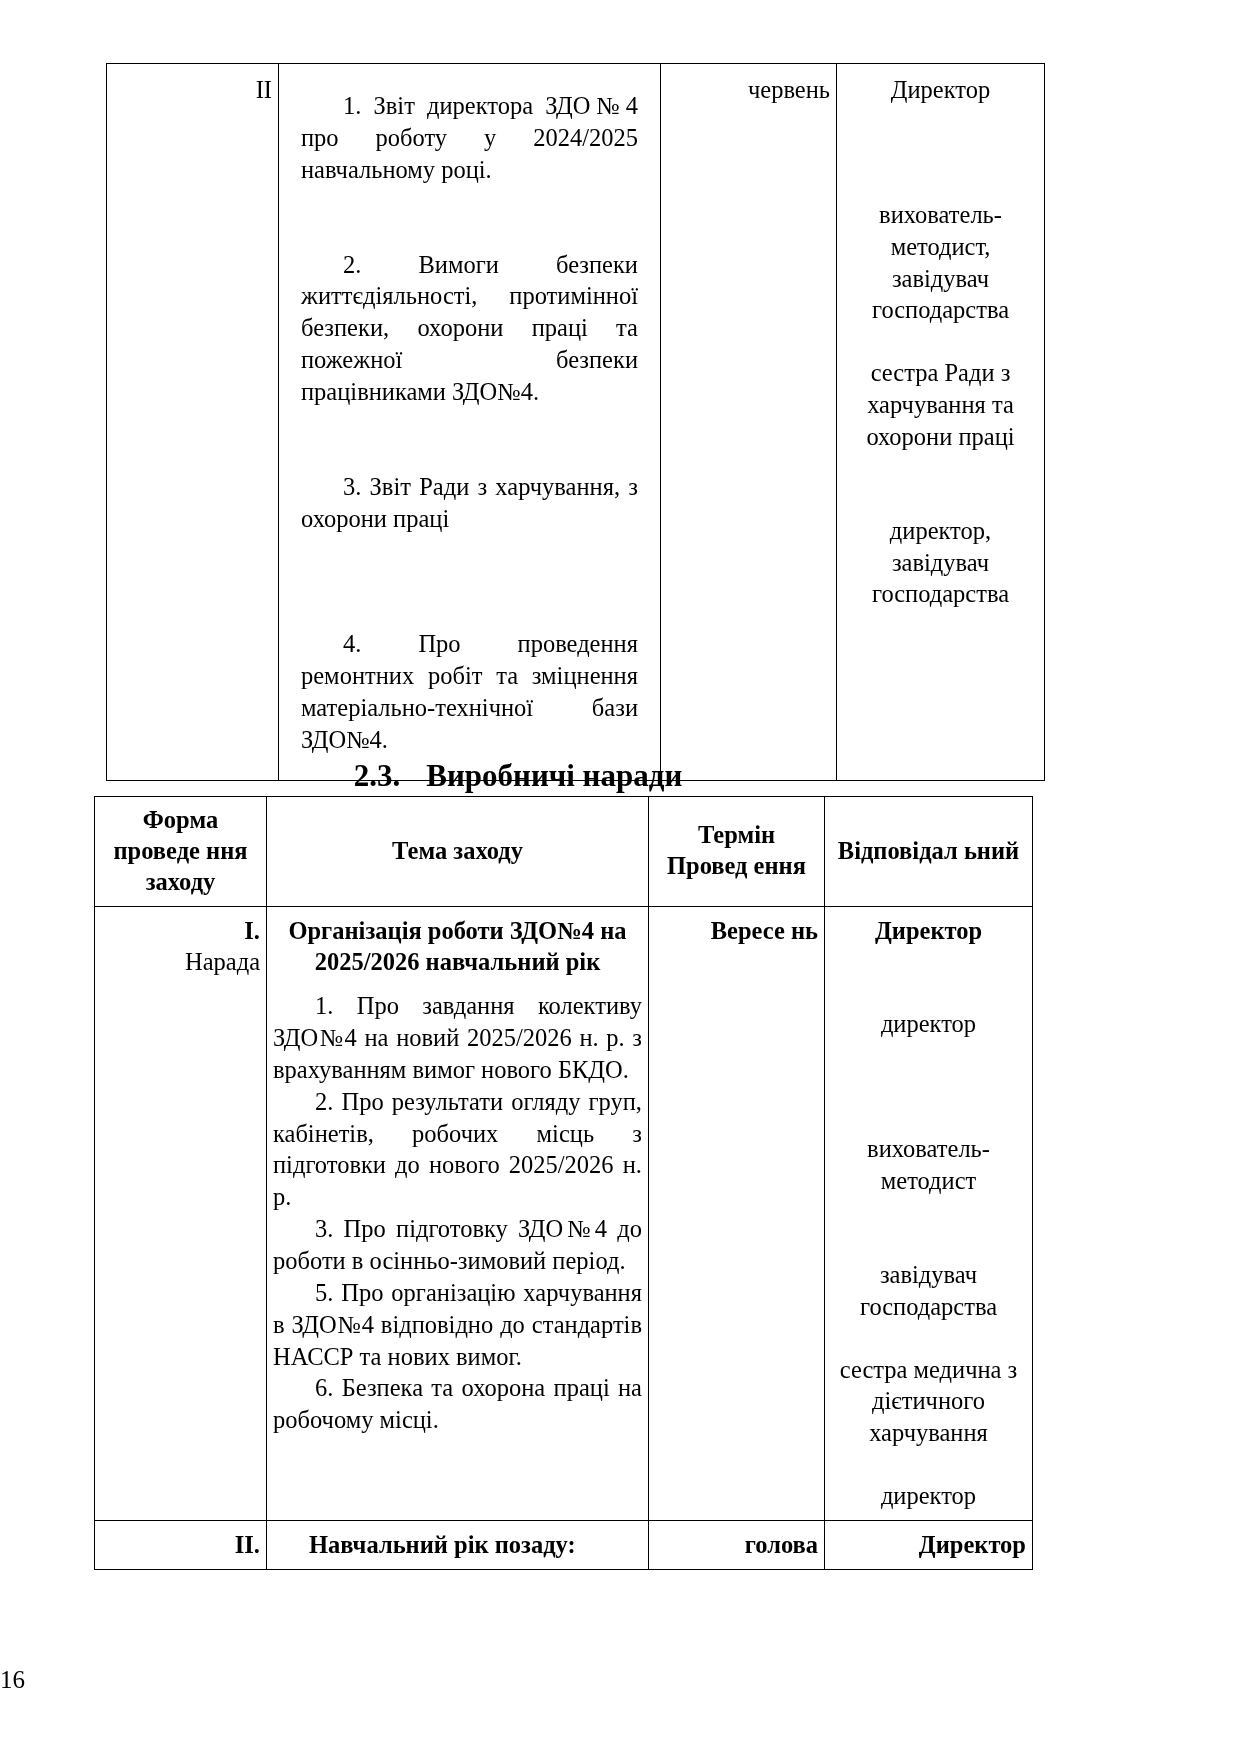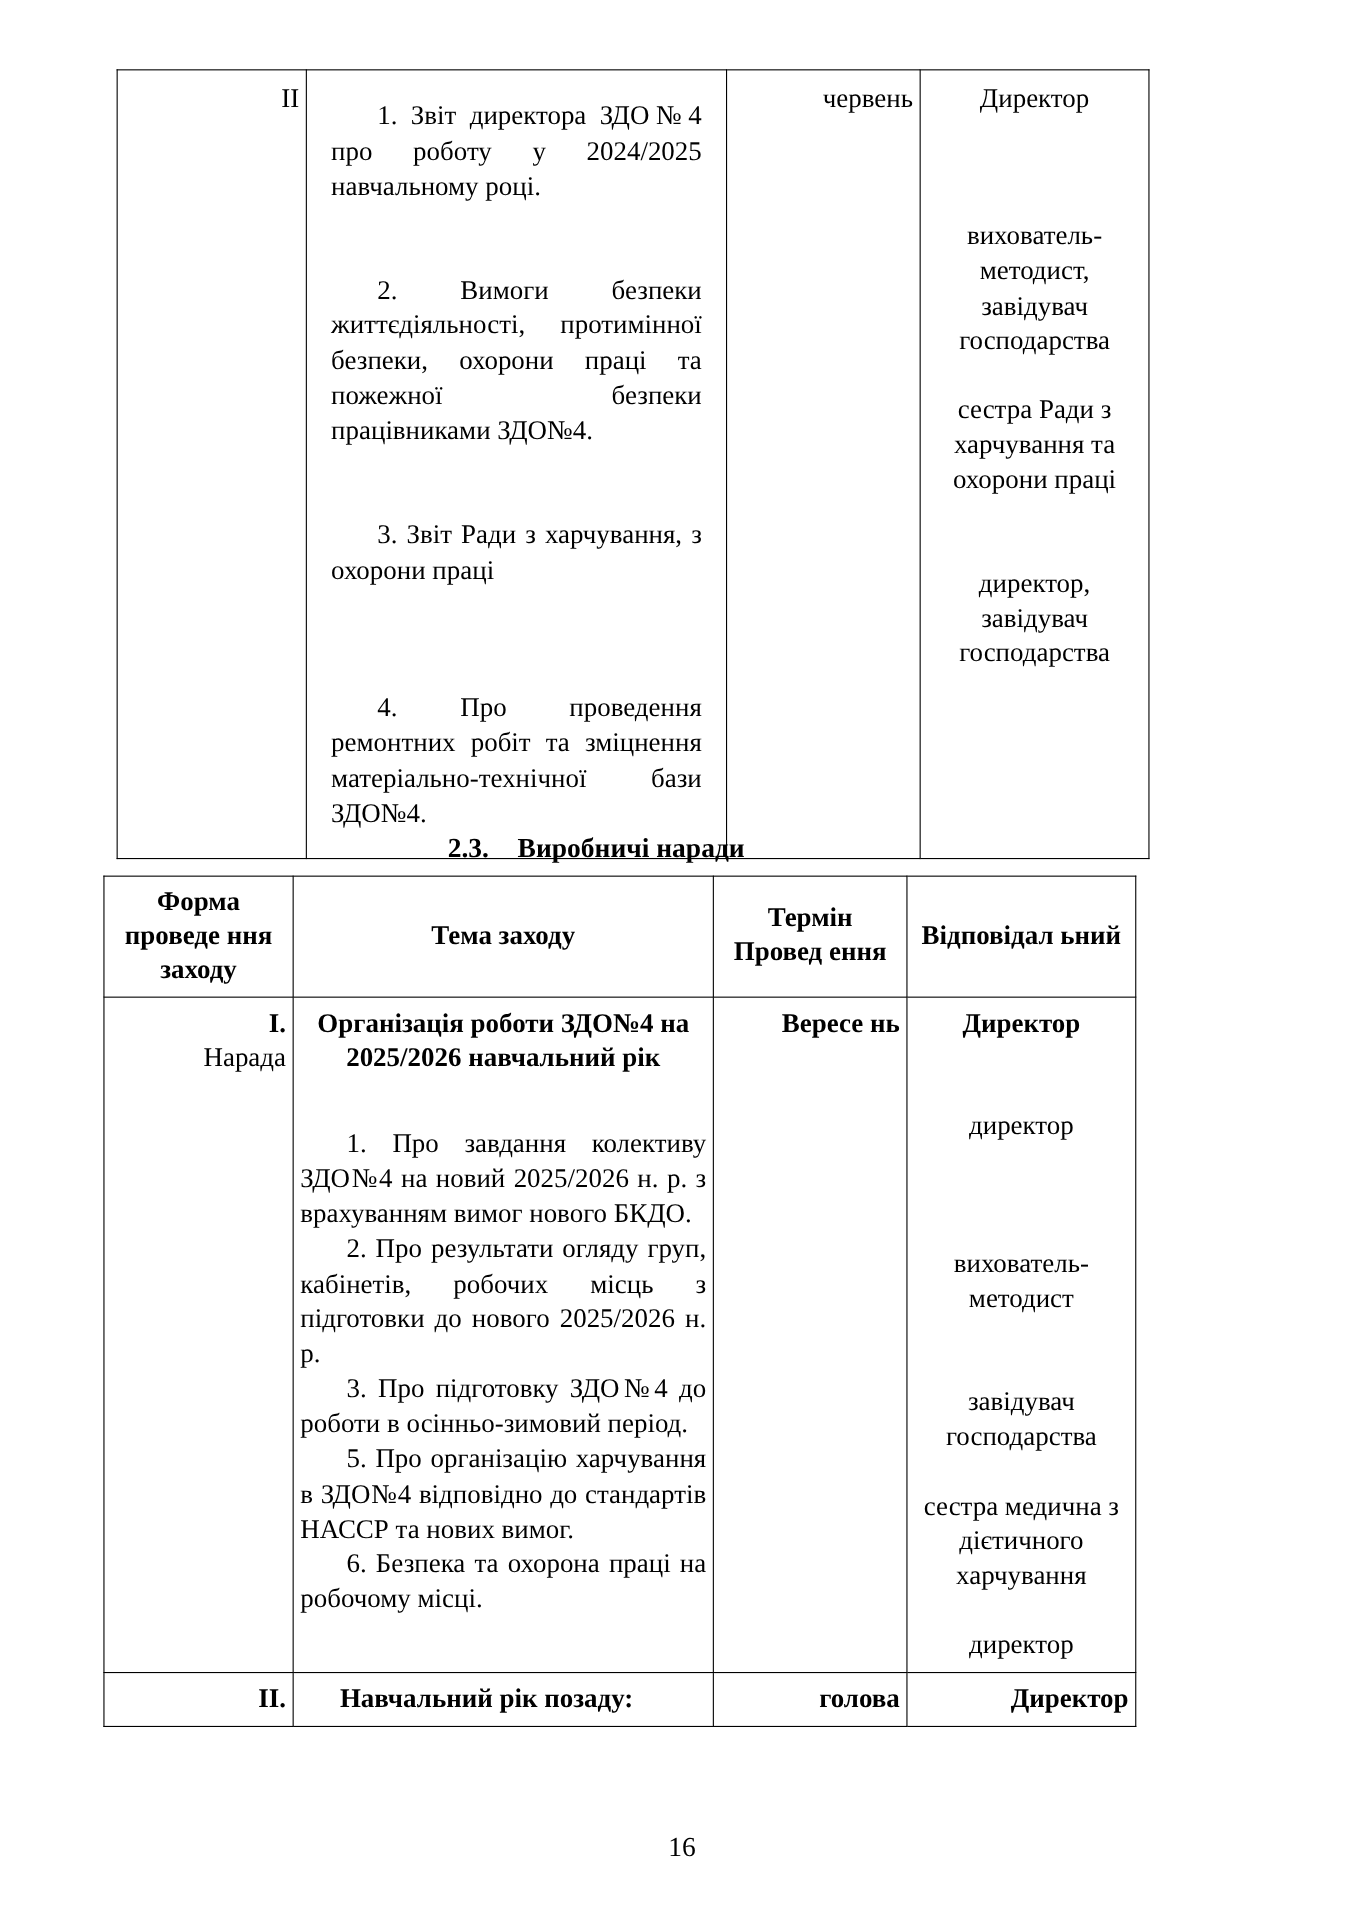--- a/index.html
+++ b/index.html
@@ -74,22 +74,21 @@
   .resp-block p { margin: 0; }
 
   
   #section-heading {
     position: absolute;
     left: 0;
     top: 758px;
     width: 1036px;
     text-align: center;
     font-weight: bold;
-    font-size: 25px;
-    margin-left: 24px;
+    font-size: 31px;
   }
   #section-heading .num { margin-right: 26px; }
 
   
   #table-two {
     position: absolute;
     left: 94px;
     top: 796px;
     width: 938px;
   }
@@ -103,40 +102,40 @@
     line-height: 1.26;
   }
 
   .row2-topic {
     text-align: center;
     font-weight: bold;
     line-height: 1.3;
   }
   .agenda {
     text-align: justify;
-    margin-top: 46px;
+    margin-top: 12px;
   }
   .agenda p {
     margin: 0;
     text-indent: 42px;
     text-align: justify;
   }
   .bold-just {
     font-weight: bold;
     text-align: justify;
     text-indent: 36px;
   }
 
   
   #page-number {
     position: absolute;
     left: 0;
     top: 1666px;
     width: 1240px;
-    text-align: center;
+    text-align: left;
     font-size: 25px;
   }
 </style>
 </head>
 <body>
 
 <div class="page">
 
   <table class="doc-table" id="table-one">
     <colgroup>

